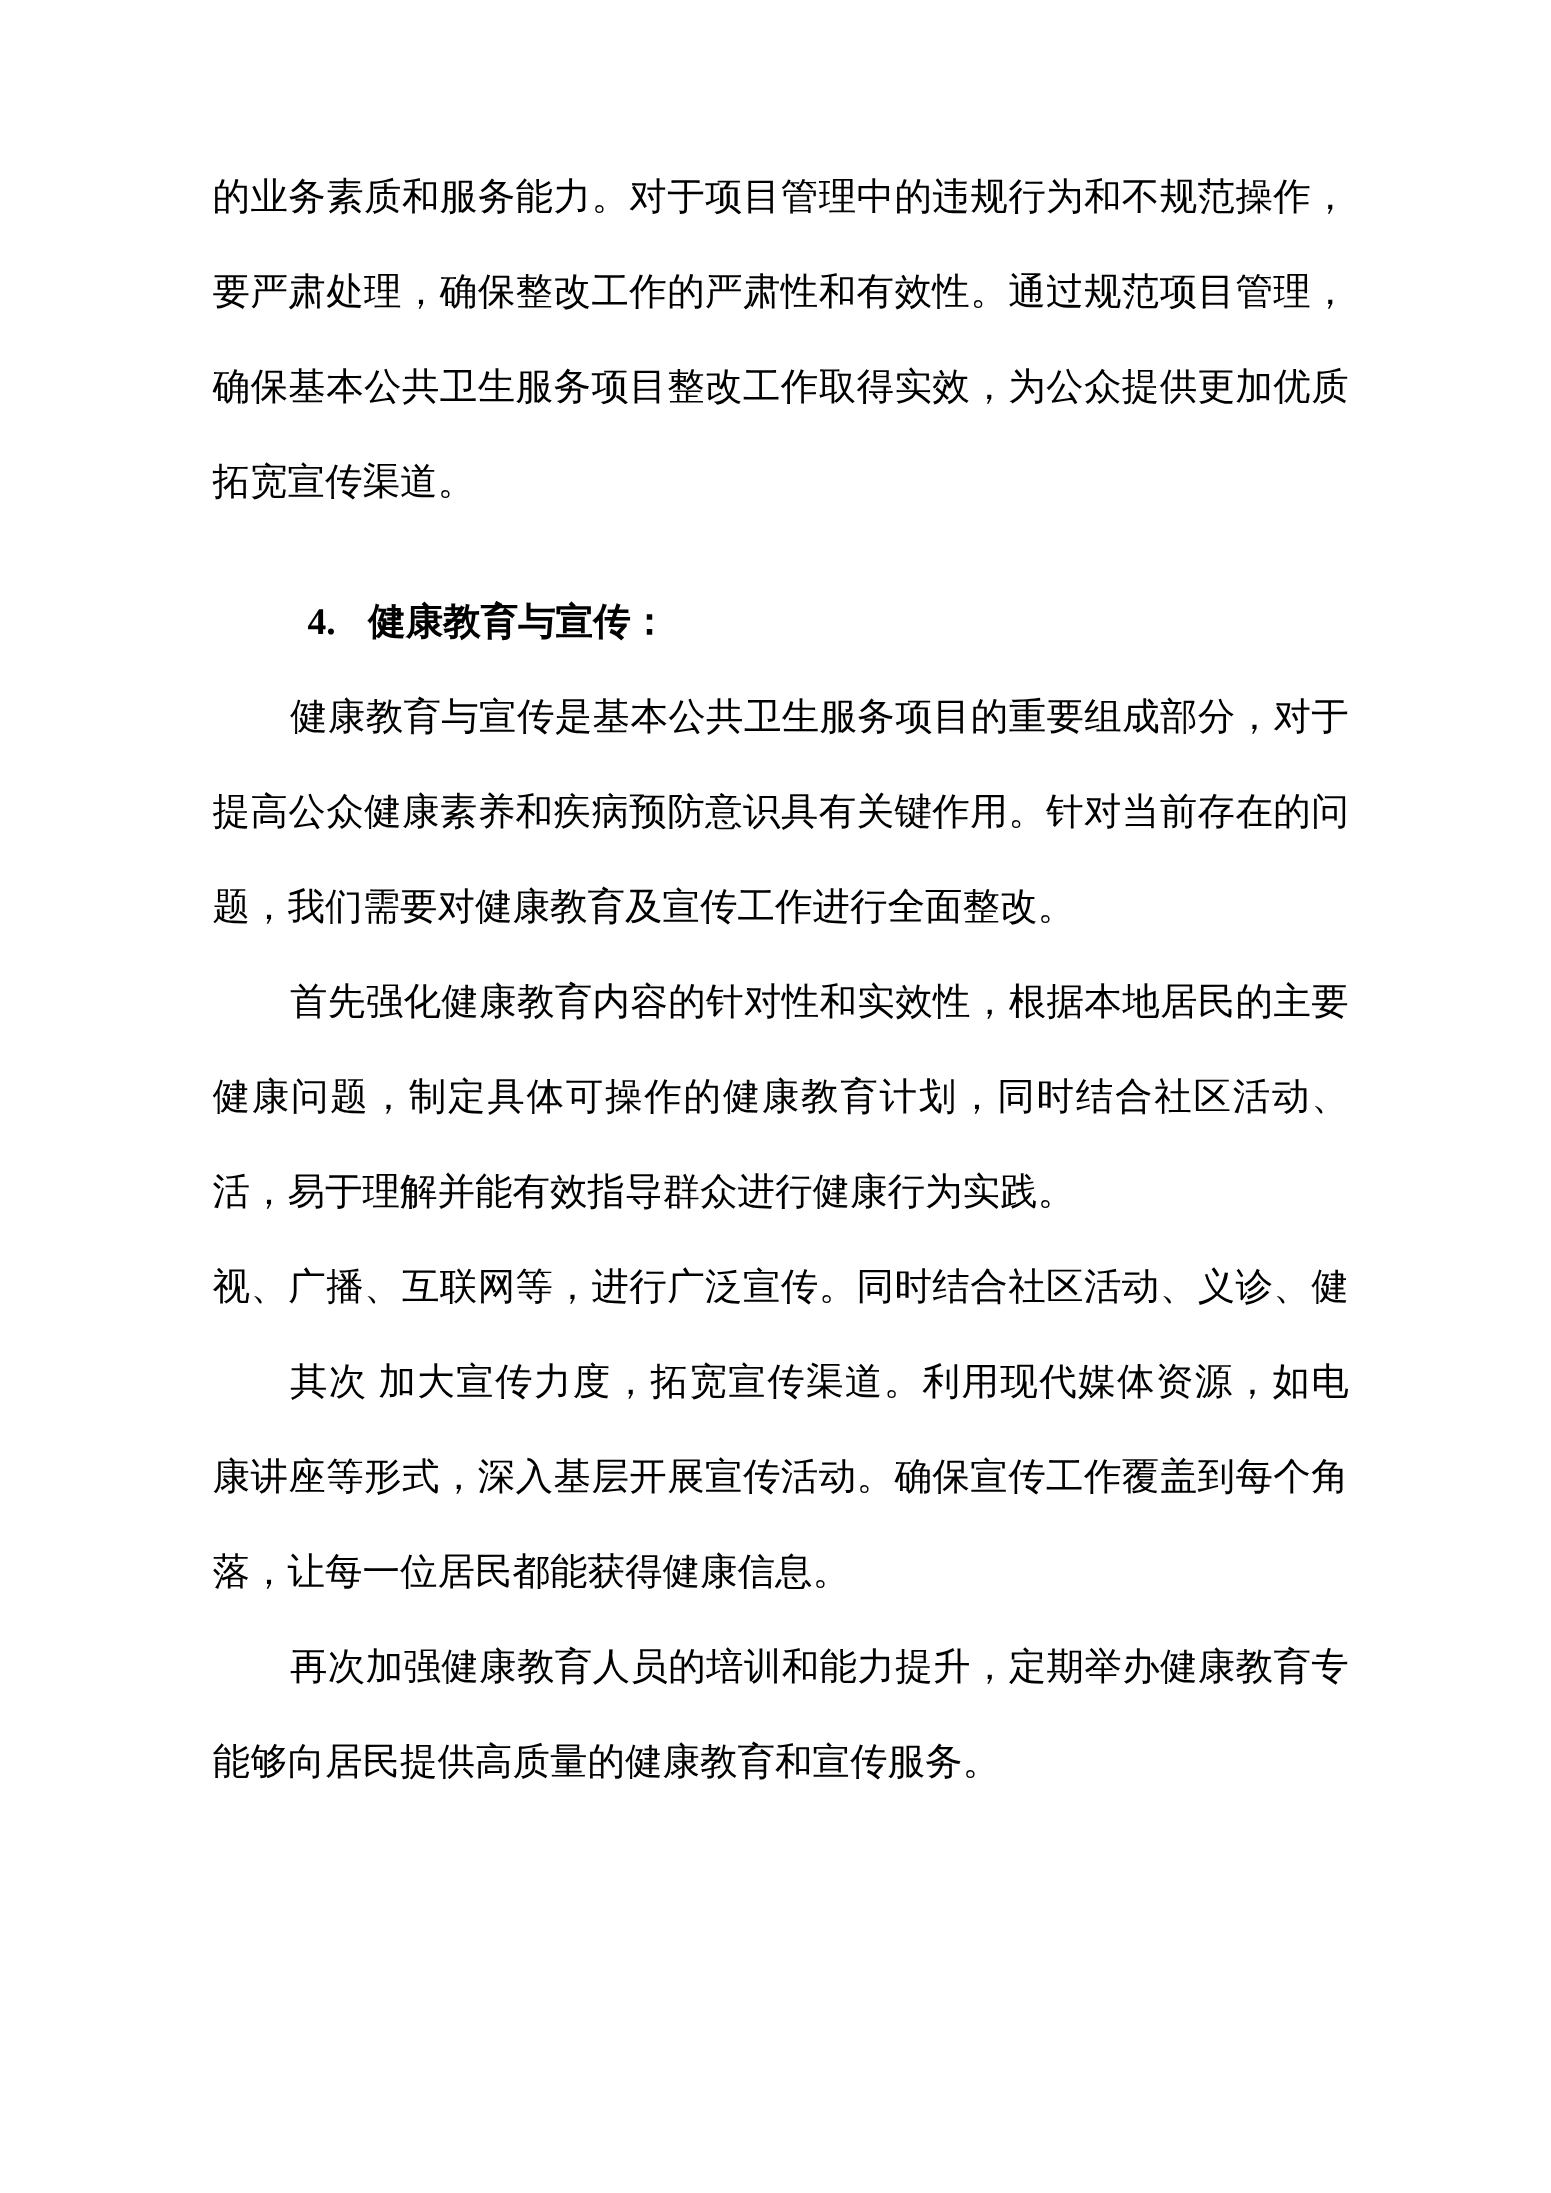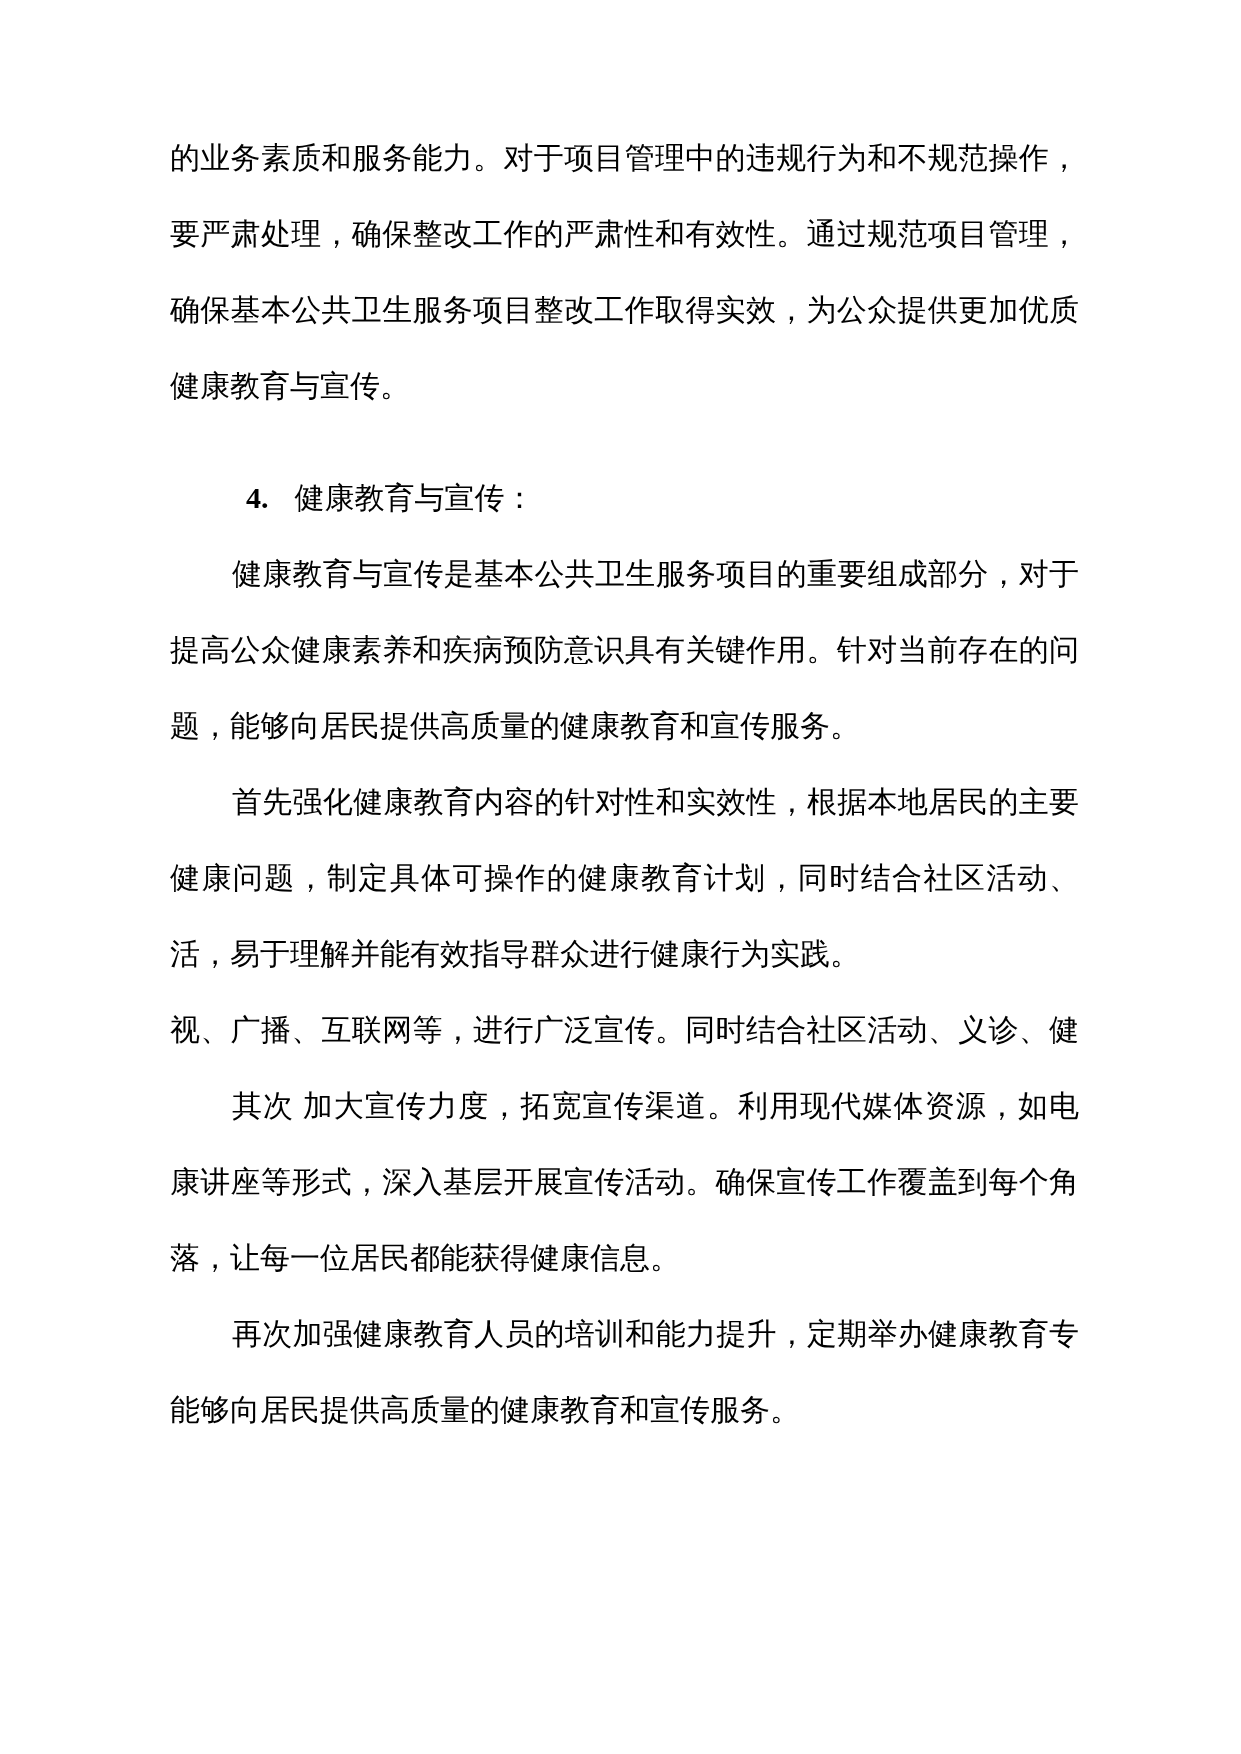--- a/index.html
+++ b/index.html
@@ -46,43 +46,43 @@
       font-weight: 700;
       overflow: hidden;
       white-space: nowrap;
     }
     .heading .hnum {
       display: inline-block;
       margin-right: 26px;
       font-weight: 700;
     }
     .heading .htitle {
-      font-weight: 400;
+      font-weight: 700;
     }
   </style>
 </head>
 <body>
 
 <div class="page">
 
   <div class="para">
     <div class="line">的业务素质和服务能力。对于项目管理中的违规行为和不规范操作，</div>
     <div class="line">要严肃处理，确保整改工作的严肃性和有效性。通过规范项目管理，</div>
     <div class="line">确保基本公共卫生服务项目整改工作取得实效，为公众提供更加优质</div>
-    <div class="line last">健康教育与宣传。</div>
+    <div class="line last">拓宽宣传渠道。</div>
   </div>
 
   <div class="heading">
     <span class="hnum">4.</span><span class="htitle">健康教育与宣传：</span>
   </div>
 
   <div class="para">
     <div class="line indent">健康教育与宣传是基本公共卫生服务项目的重要组成部分，对于</div>
     <div class="line">提高公众健康素养和疾病预防意识具有关键作用。针对当前存在的问</div>
-    <div class="line last">题，能够向居民提供高质量的健康教育和宣传服务。</div>
+    <div class="line last">题，我们需要对健康教育及宣传工作进行全面整改。</div>
   </div>
 
   <div class="para">
     <div class="line indent">首先强化健康教育内容的针对性和实效性，根据本地居民的主要</div>
     <div class="line">健康问题，制定具体可操作的健康教育计划，同时结合社区活动、</div>
     <div class="line last">活，易于理解并能有效指导群众进行健康行为实践。</div>
   </div>
 
   <div class="para">
     <div class="line">视、广播、互联网等，进行广泛宣传。同时结合社区活动、义诊、健</div>

